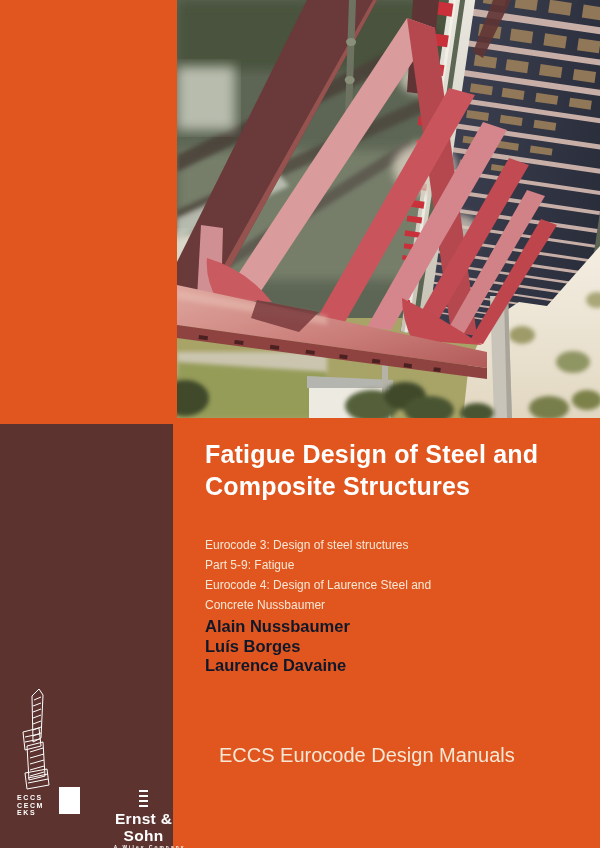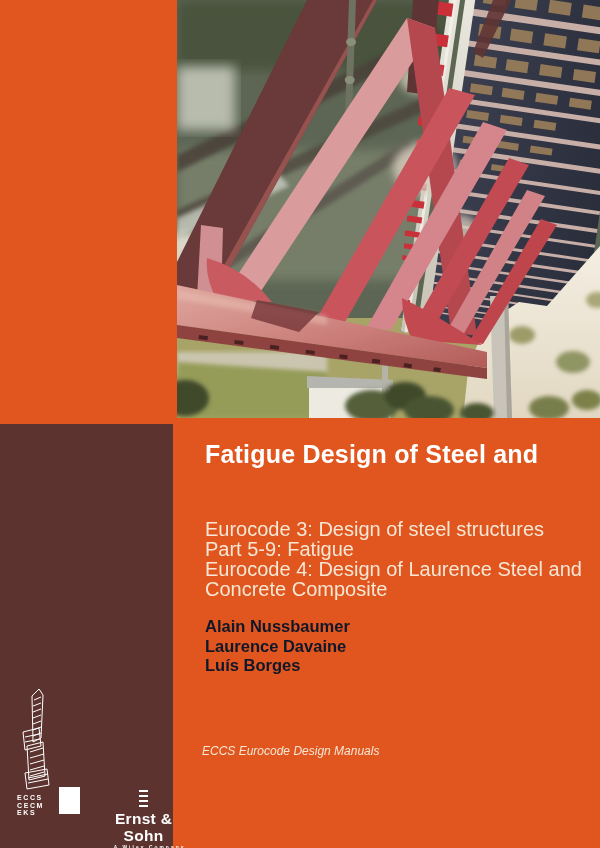--- a/index.html
+++ b/index.html
@@ -4,24 +4,24 @@
 <style>
   html,body{margin:0;padding:0;background:#222;}
   .cover{position:relative;width:600px;height:848px;overflow:hidden;
          background:#E0561E;font-family:"Liberation Sans",sans-serif;}
   .left-block{position:absolute;left:0;top:424px;width:173px;height:424px;background:#5C332F;}
   .photo-frame{position:absolute;left:177px;top:0;width:423px;height:418px;overflow:hidden;}
   .photo-frame svg{display:block;width:423px;height:418px;}
   .title{position:absolute;left:205px;top:438px;margin:0;color:#FFFFFF;
          font-size:25px;font-weight:bold;line-height:32px;letter-spacing:.2px;}
   .title span{display:block;}
-  .subtitle{position:absolute;left:205px;top:519px;color:#F6E7D5;font-size:20px;line-height:20px;}
+  .subtitle{position:absolute;left:205px;top:535px;color:#F6E7D5;font-size:12px;line-height:20px;}
   .authors{position:absolute;left:205px;top:617px;color:#0f172a;font-size:16.5px;
            font-weight:bold;line-height:19.5px;}
-  .series{position:absolute;left:202px;top:744px;color:#F6E7D5;font-size:12px;font-style:italic;}
+  .series{position:absolute;left:219px;top:744px;color:#F6E7D5;font-size:20px;}
   .eccs-logo{position:absolute;left:8px;top:686px;}
   .eccs-text{position:absolute;left:17px;top:794px;color:#FFFFFF;font-size:7px;
              font-weight:bold;letter-spacing:1.6px;line-height:7.5px;}
   .publisher{position:absolute;left:59px;top:785px;width:130px;height:36px;}
   .pub-row{display:flex;align-items:flex-start;}
   .pub-square{width:26px;height:27px;background:#FFFFFF;margin-top:2px;}
   .pub-word{margin-left:18px;text-align:center;}
   .pub-bars{display:inline-block;vertical-align:top;margin:5px 1px 0 0;}
   .pub-bars div{width:9px;height:2.4px;background:#fff;margin-bottom:2.6px;}
   .pub-name{display:inline-block;color:#FFFFFF;font-size:15.5px;font-weight:bold;
@@ -226,33 +226,34 @@
           <rect x="197" y="332" width="8" height="4"></rect>
         <rect x="229" y="332" width="8" height="4"></rect>
           <rect x="259" y="332" width="7" height="4"></rect>
       </g>
       <polygon points="80,300 142,312 122,332 74,318" fill="#7A3A3C" opacity=".85"></polygon>
     </svg>
   </div>
 
   <h1 class="title">
     <span>Fatigue Design of Steel and</span>
+    <span>Composite Structures</span>
   </h1>
 
   <div class="subtitle">
     <div>Eurocode 3: Design of steel structures</div>
     <div>Part 5-9: Fatigue</div>
     <div>Eurocode 4: Design of Laurence Steel and</div>
-    <div>Concrete Composite</div>
+    <div>Concrete Nussbaumer</div>
   </div>
 
   <div class="authors">
     <div>Alain Nussbaumer</div>
+    <div>Luís Borges</div>
     <div>Laurence Davaine</div>
-    <div>Luís Borges</div>
   </div>
 
   <div class="series">ECCS Eurocode Design Manuals</div>
 
   <svg class="eccs-logo" width="56" height="106" viewBox="0 0 56 106">
     <g stroke="#FFFFFF" fill="none" stroke-width="1">
       <path d="M24 10 L31 3 L35 9 L33 52 L25 56 Z"></path>
       <path d="M26 14 L33 11 M25 20 L33 17 M25 26 L33 23 M25 32 L33 29 M25 38 L33 35 M25 44 L33 41 M25 50 L33 47"></path>
       <path d="M15 46 L31 42 L33 60 L17 64 Z"></path>
       <path d="M17 51 L31 48 M17 56 L32 53"></path>

